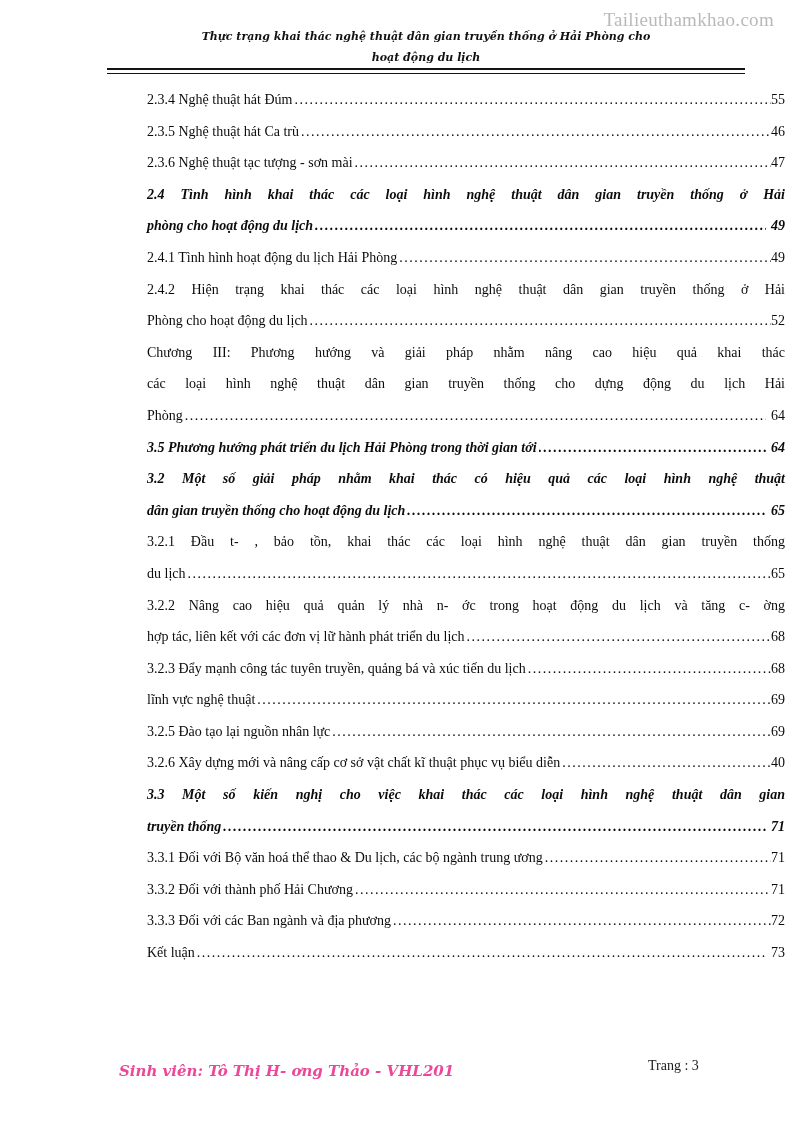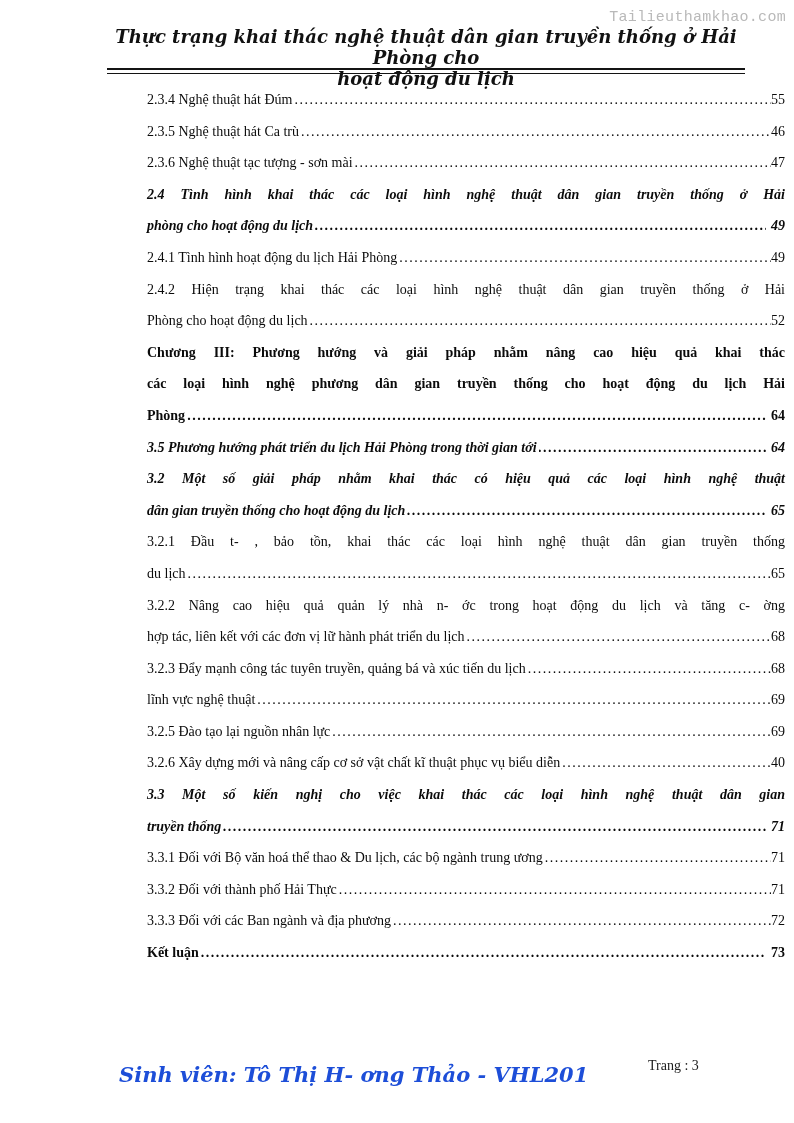--- a/index.html
+++ b/index.html
@@ -6,62 +6,62 @@
   html, body { background:#ffffff; }
   .page {
     position:relative;
     width:794px; height:1123px;
     background:#ffffff;
     overflow:hidden;
     font-family:"Liberation Serif","DejaVu Serif",serif;
     color:#0b0b0b;
   }
   .watermark {
-    position:absolute; top:9px; right:8px;
-    font-family:Liberation Mono, monospace;
-    font-size:15px; color:#b9b9b9; letter-spacing:0.3px;
+    position:absolute; top:9px; right:20px;
+    font-family:Liberation Serif, serif;
+    font-size:19px; color:#b9b9b9; letter-spacing:0.3px;
   }
   .header-title {
     position:absolute; top:26px; left:107px; width:638px;
     text-align:center;
     font-family:"DejaVu Serif",serif;
     font-style:italic; font-weight:bold;
-    font-size:18px; line-height:21px;
+    font-size:11px; line-height:21px;
     color:#111;
   }
   .header-rule {
     position:absolute; top:68px; left:107px; width:638px;
     height:6px;
     border-top:2.5px solid #141414;
     border-bottom:1.5px solid #141414;
   }
   .toc {
     position:absolute; top:84px; left:107px; width:638px;
     font-size:14px; line-height:31.6px;margin-left:40px;
   }
-  .entry.bold { font-weight:bold; }
+  .entry.bold { font-weight:normal; }
   .entry.bi   { font-weight:bold; font-style:italic; }
   .midline { text-align:justify; text-align-last:justify; }
   .lastline { display:flex; align-items:baseline; }
   .t { white-space:nowrap; }
   .dots {
     flex:1 1 auto; overflow:hidden; white-space:nowrap;
     margin-left:2px; min-width:12px;
   }
   .dots::after {
     letter-spacing:1.5px;
     content:"........................................................................................................................................................................................................";
   }
   .n { white-space:nowrap; }
   .bold .n, .bi .n { margin-left:5px; }
   .footer-student {
     position:absolute; left:119px; top:1062px;
     font-family:"DejaVu Serif",serif;
     font-style:italic; font-weight:bold;
-    font-size:21px; color:#1d4ed8;
+    font-size:15px; color:#ec4899;
   }
   .footer-page {
     position:absolute; left:648px; top:1058px;
     font-family:Liberation Serif, serif;
     font-size:14px; color:#1c1c1c;
   }
 </style>
 </head>
 <body>
 
@@ -122,21 +122,21 @@
       <div class="midline">2.4.2 Hiện trạng khai thác các loại hình nghệ thuật dân gian truyền thống ở Hải</div>
       <div class="lastline">
           <span class="t">Phòng cho hoạt động du lịch</span>
           <span class="dots"></span>
           <span class="n">52</span>
         </div>
     </div>
 
     <div class="entry bold">
       <div class="midline">Chương III: Phương hướng và giải pháp nhằm nâng cao hiệu quả khai thác</div>
-      <div class="midline">các loại hình nghệ phương dân gian truyền thống cho hoạt động du lịch Hải</div>
+      <div class="midline">các loại hình nghệ thuật dân gian truyền thống cho dựng động du lịch Hải</div>
       <div class="lastline">
           <span class="t">Phòng</span>
           <span class="dots"></span>
           <span class="n">64</span>
         </div>
     </div>
 
     <div class="entry bi">
       <div class="lastline">
           <span class="t">3.5 Phương hướng phát triển du lịch Hải Phòng trong thời gian tới</span>
@@ -216,21 +216,21 @@
     <div class="entry">
       <div class="lastline">
           <span class="t">3.3.1 Đối với Bộ văn hoá thể thao &amp; Du lịch, các bộ ngành trung ương</span>
           <span class="dots"></span>
           <span class="n">71</span>
         </div>
     </div>
 
     <div class="entry">
       <div class="lastline">
-          <span class="t">3.3.2 Đối với thành phố Hải Thực</span>
+          <span class="t">3.3.2 Đối với thành phố Hải Chương</span>
           <span class="dots"></span>
           <span class="n">71</span>
         </div>
     </div>
 
     <div class="entry">
       <div class="lastline">
           <span class="t">3.3.3 Đối với các Ban ngành và địa phương</span>
           <span class="dots"></span>
           <span class="n">72</span>

